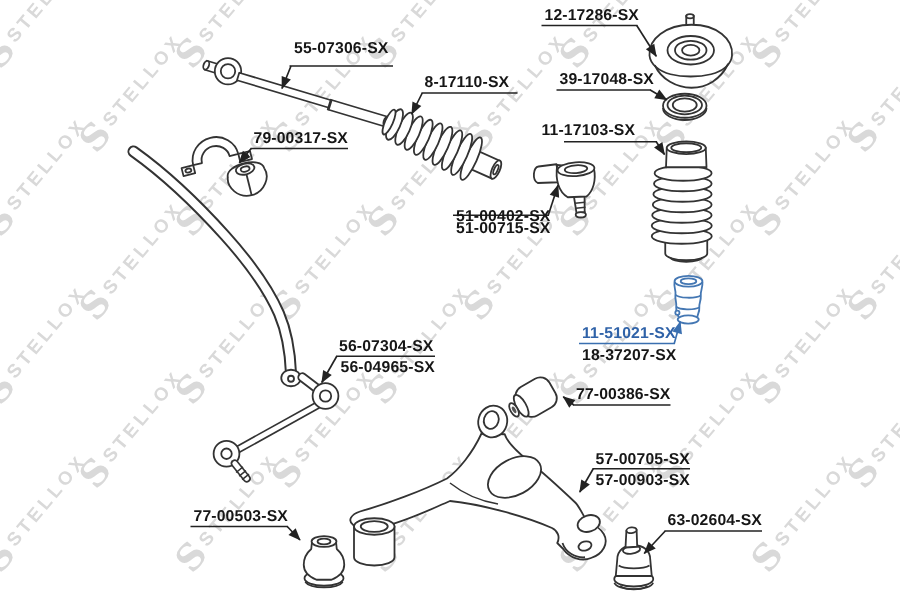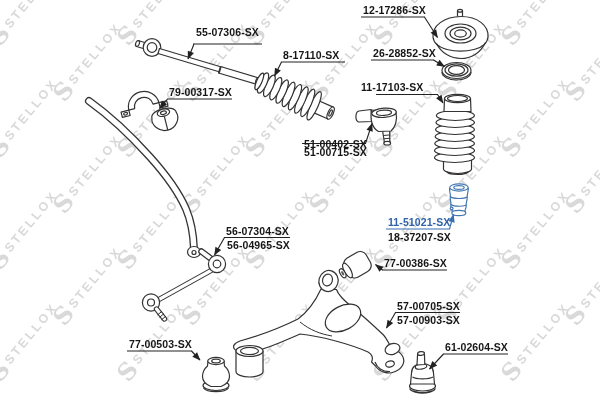--- a/index.html
+++ b/index.html
@@ -393,29 +393,29 @@
       <g>
         <line x1="443" y1="354" x2="508" y2="354"></line>
           <path d="M443.5,354 L429.5,369" marker-end="url(#arr)"></path>
       </g>
     </g>
   </svg>
 
   <div id="labels">
     <div class="lbl" style="left:196px;top:26px">55-07306-SX</div>
     <div class="lbl" style="left:363px;top:4px">12-17286-SX</div>
-    <div class="lbl" style="left:373px;top:47px">26-28852-SX</div>
+    <div class="lbl" style="left:373px;top:47px">39-17048-SX</div>
     <div class="lbl" style="left:283px;top:49px">8-17110-SX</div>
     <div class="lbl" style="left:361px;top:81px">11-17103-SX</div>
     <div class="lbl" style="left:304px;top:138px">51-00402-SX</div>
     <div class="lbl" style="left:304px;top:146px">51-00715-SX</div>
     <div class="lbl" style="left:169px;top:86px">79-00317-SX</div>
     <div class="lbl" style="left:226px;top:225px">56-07304-SX</div>
     <div class="lbl" style="left:227px;top:239px">56-04965-SX</div>
     <div class="lbl blue" style="left:388px;top:216px">11-51021-SX</div>
     <div class="lbl" style="left:388px;top:231px">18-37207-SX</div>
     <div class="lbl" style="left:384px;top:257px">77-00386-SX</div>
     <div class="lbl" style="left:397px;top:300px">57-00705-SX</div>
     <div class="lbl" style="left:397px;top:314px">57-00903-SX</div>
     <div class="lbl" style="left:129px;top:338px">77-00503-SX</div>
-    <div class="lbl" style="left:445px;top:341px">61-02604-SX</div>
+    <div class="lbl" style="left:445px;top:341px">63-02604-SX</div>
   </div>
 </div>
 
 </body></html>

